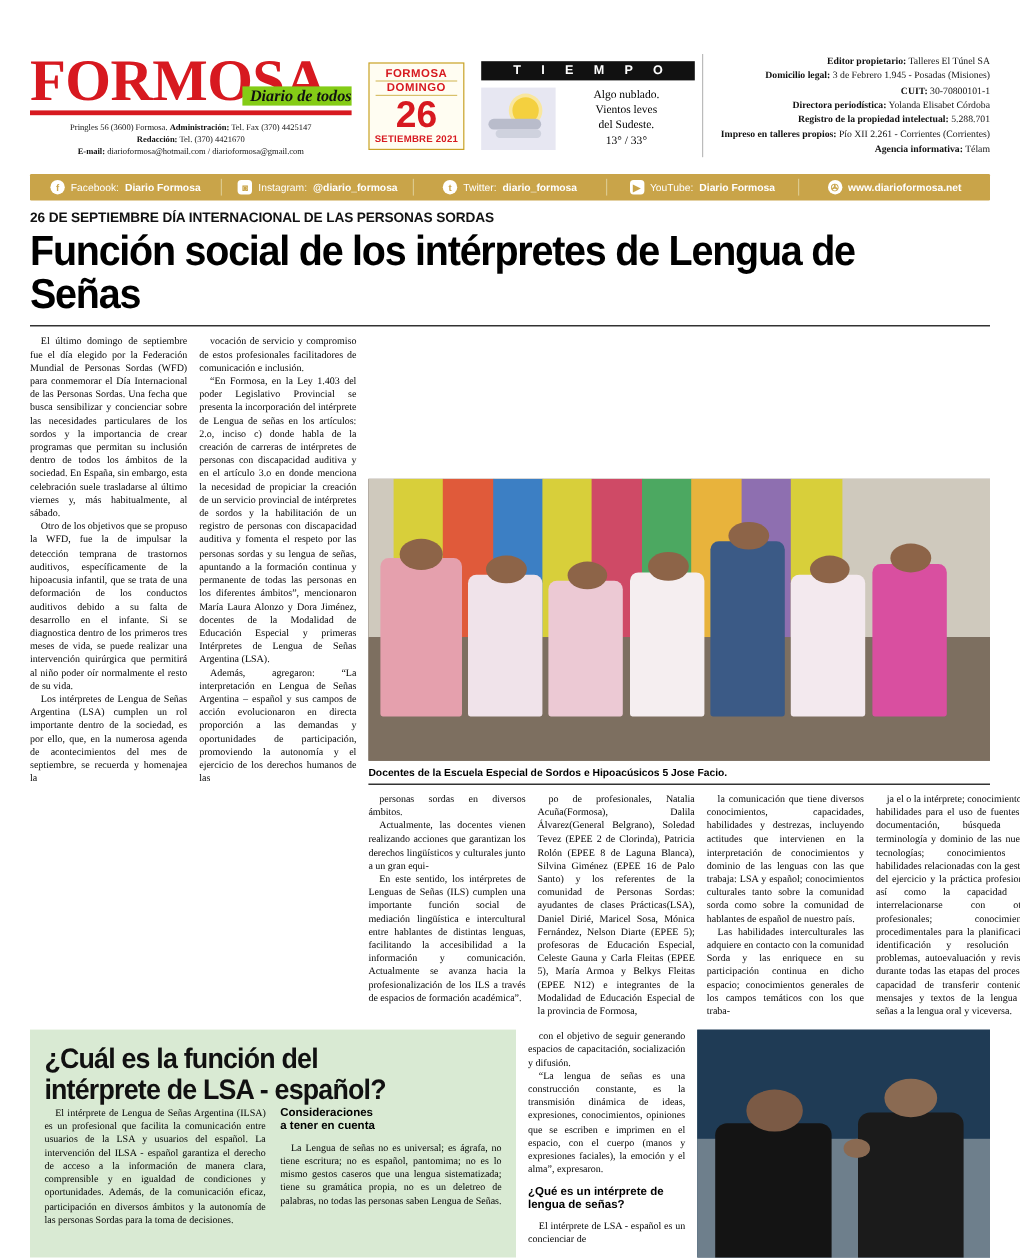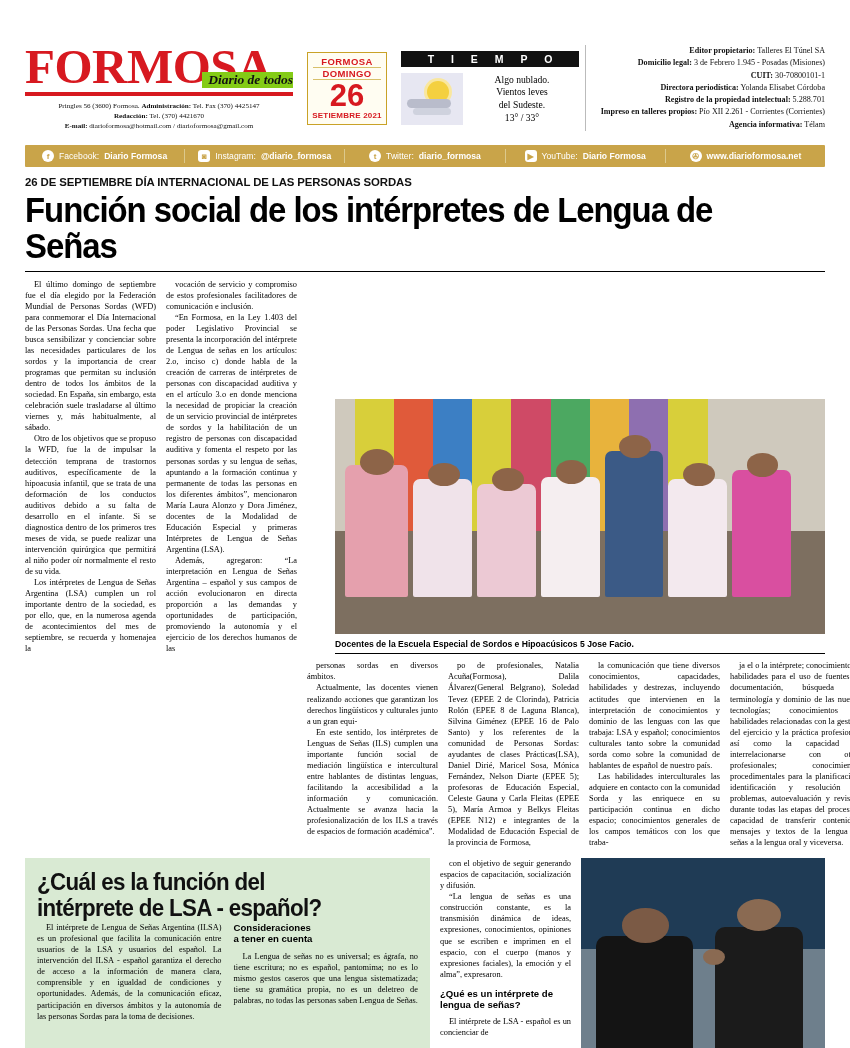--- a/index.html
+++ b/index.html
@@ -78,21 +78,21 @@
     font-size:35px;line-height:1.04;letter-spacing:-1.1px;margin-top:4px;color:#000;
     transform:scaleX(0.94);transform-origin:left center;}
   .hr-thin{border-top:1px solid #000;margin-top:6px;}
 
   
   .topblock{display:flex;margin-top:7px;gap:10px;align-items:flex-end;}
   .col{font-size:8.35px;line-height:1.325;text-align:justify;hyphens:auto;}
   .col p{margin:0;text-indent:9px;}
   .col p.first{text-indent:9px;}
   .w130{width:131px;flex:0 0 131px;}
-  .photo-wrap{flex:1;margin-left:28px;}
+  .photo-wrap{flex:1;}
   .photo{width:100%;height:235px;position:relative;overflow:hidden;background:#6a5e52;}
   .caption{font-family:"Liberation Sans",sans-serif;font-weight:700;font-size:8.6px;
     padding:5px 0 4px;border-bottom:1px solid #000;}
 
   
   .stripe{position:absolute;top:0;bottom:44%;width:8.2%;}
   .floor{position:absolute;left:0;right:0;bottom:0;height:44%;background:#7d6f60;}
   .wallbase{position:absolute;left:0;right:0;top:0;height:56%;background:#cfc9bd;}
   .person{position:absolute;border-radius:7px 7px 2px 2px;}
   .head{position:absolute;border-radius:50%;background:#8d6448;}

